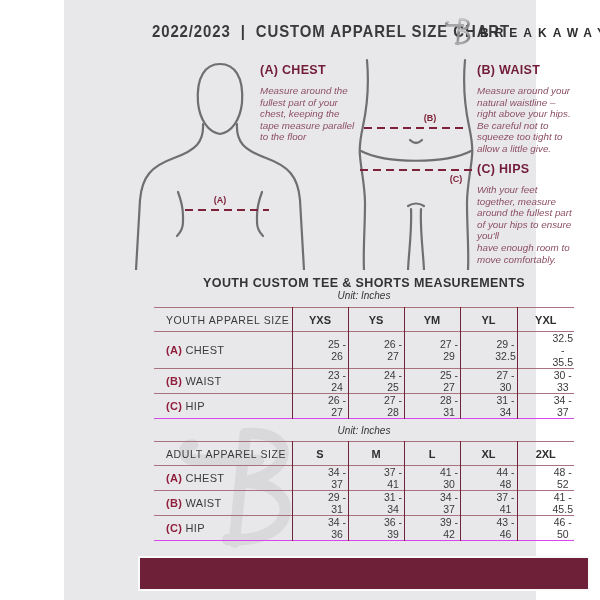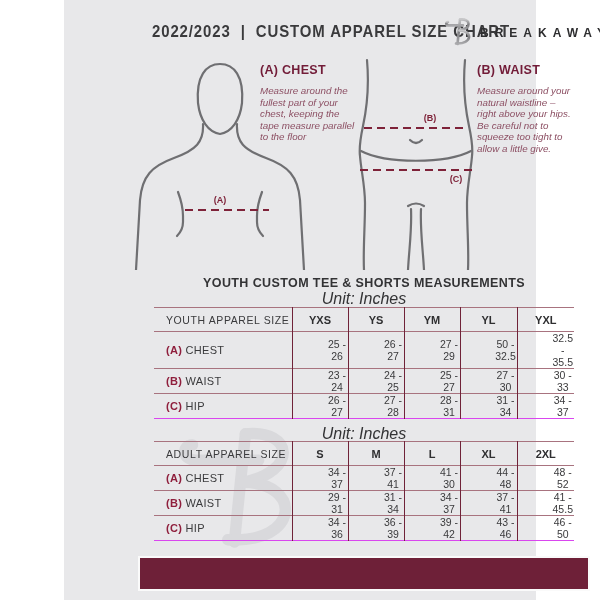--- a/index.html
+++ b/index.html
@@ -27,21 +27,21 @@
   .fig-left { left:70px; top:58px; }
   .fig-mid  { left:288px; top:58px; }
   .fig-stroke { fill:none; stroke:#6f6f72; stroke-width:2.2; stroke-linecap:round; }
   .dash { fill:none; stroke:#7e2239; stroke-width:2; stroke-dasharray:8 5; }
   .fig-label { font:bold 9px "Liberation Sans", sans-serif; fill:#7e2239; }
 
   
   .sec-title { position:absolute; left:64px; width:472px; text-align:center;
     font-size:12.5px; font-weight:700; color:#333335; letter-spacing:.4px; }
   .sec-unit { position:absolute; left:64px; width:472px; text-align:center;
-    font-size:16px; font-style:italic; color:#333335; }
+    font-size:10px; font-style:italic; color:#333335; }
 
   
   .size-table { position:absolute; left:90px; width:420px; border-collapse:collapse; table-layout:fixed;
     border-top:1px solid #a8737f; border-bottom:1px solid #d946ef; z-index:2; }
   .size-table td, .size-table th { border:0; font-size:10.5px; color:#3a3a3c; text-align:center;
     vertical-align:middle; background:transparent; }
   .size-table tr { height:22px; }
   .size-table tr.hrow { height:24px; }
   .size-table tr + tr td, .size-table tr + tr th { border-top:1px solid #a8737f;padding-left:34px; }
   .size-table td + td, .size-table th + th { border-left:1px solid #702339;margin-top:14px; }
@@ -117,20 +117,30 @@
     </div>
     <div class="instr waist">
       <h3>(B) WAIST</h3>
       <p>Measure around your
 natural waistline –
 right above your hips.
 Be careful not to
 squeeze too tight to
 allow a little give.</p>
     </div>
+    <div class="instr hips">
+      <h3>(C) HIPS</h3>
+      <p>With your feet
+together, measure
+around the fullest part
+of your hips to ensure
+you'll
+have enough room to
+move comfortably.</p>
+    </div>
 
     <svg class="watermark" width="150" height="150" viewBox="0 0 30 34">
       <g fill="none" stroke="#d9d9dc" stroke-width="2.6" stroke-linecap="round">
         <path d="M4 7 C1.5 7 1.5 10.5 5 10.5 L19 10.5"></path>
         <path d="M16 4.5 L13.5 29"></path>
         <path d="M16 4.5 C27 3.5 28 13 15.5 15.5"></path>
         <path d="M15.5 15.5 C29 15.5 28.5 29.5 12 28.5"></path>
       </g>
     </svg>
 
@@ -152,21 +162,21 @@
             <th class="col">YS</th>
             <th class="col">YM</th>
             <th class="col">YL</th>
             <th class="col">YXL</th>
           </tr>
           <tr>
             <td class="rowlbl"><span class="pfx">(A)</span> CHEST</td>
             <td>25 - 26</td>
             <td>26 - 27</td>
             <td>27 - 29</td>
-            <td>50 - 32.5</td>
+            <td>29 - 32.5</td>
             <td>32.5 - 35.5</td>
           </tr>
           <tr>
             <td class="rowlbl"><span class="pfx">(B)</span> WAIST</td>
             <td>23 - 24</td>
             <td>24 - 25</td>
             <td>25 - 27</td>
             <td>27 - 30</td>
             <td>30 - 33</td>
           </tr>

